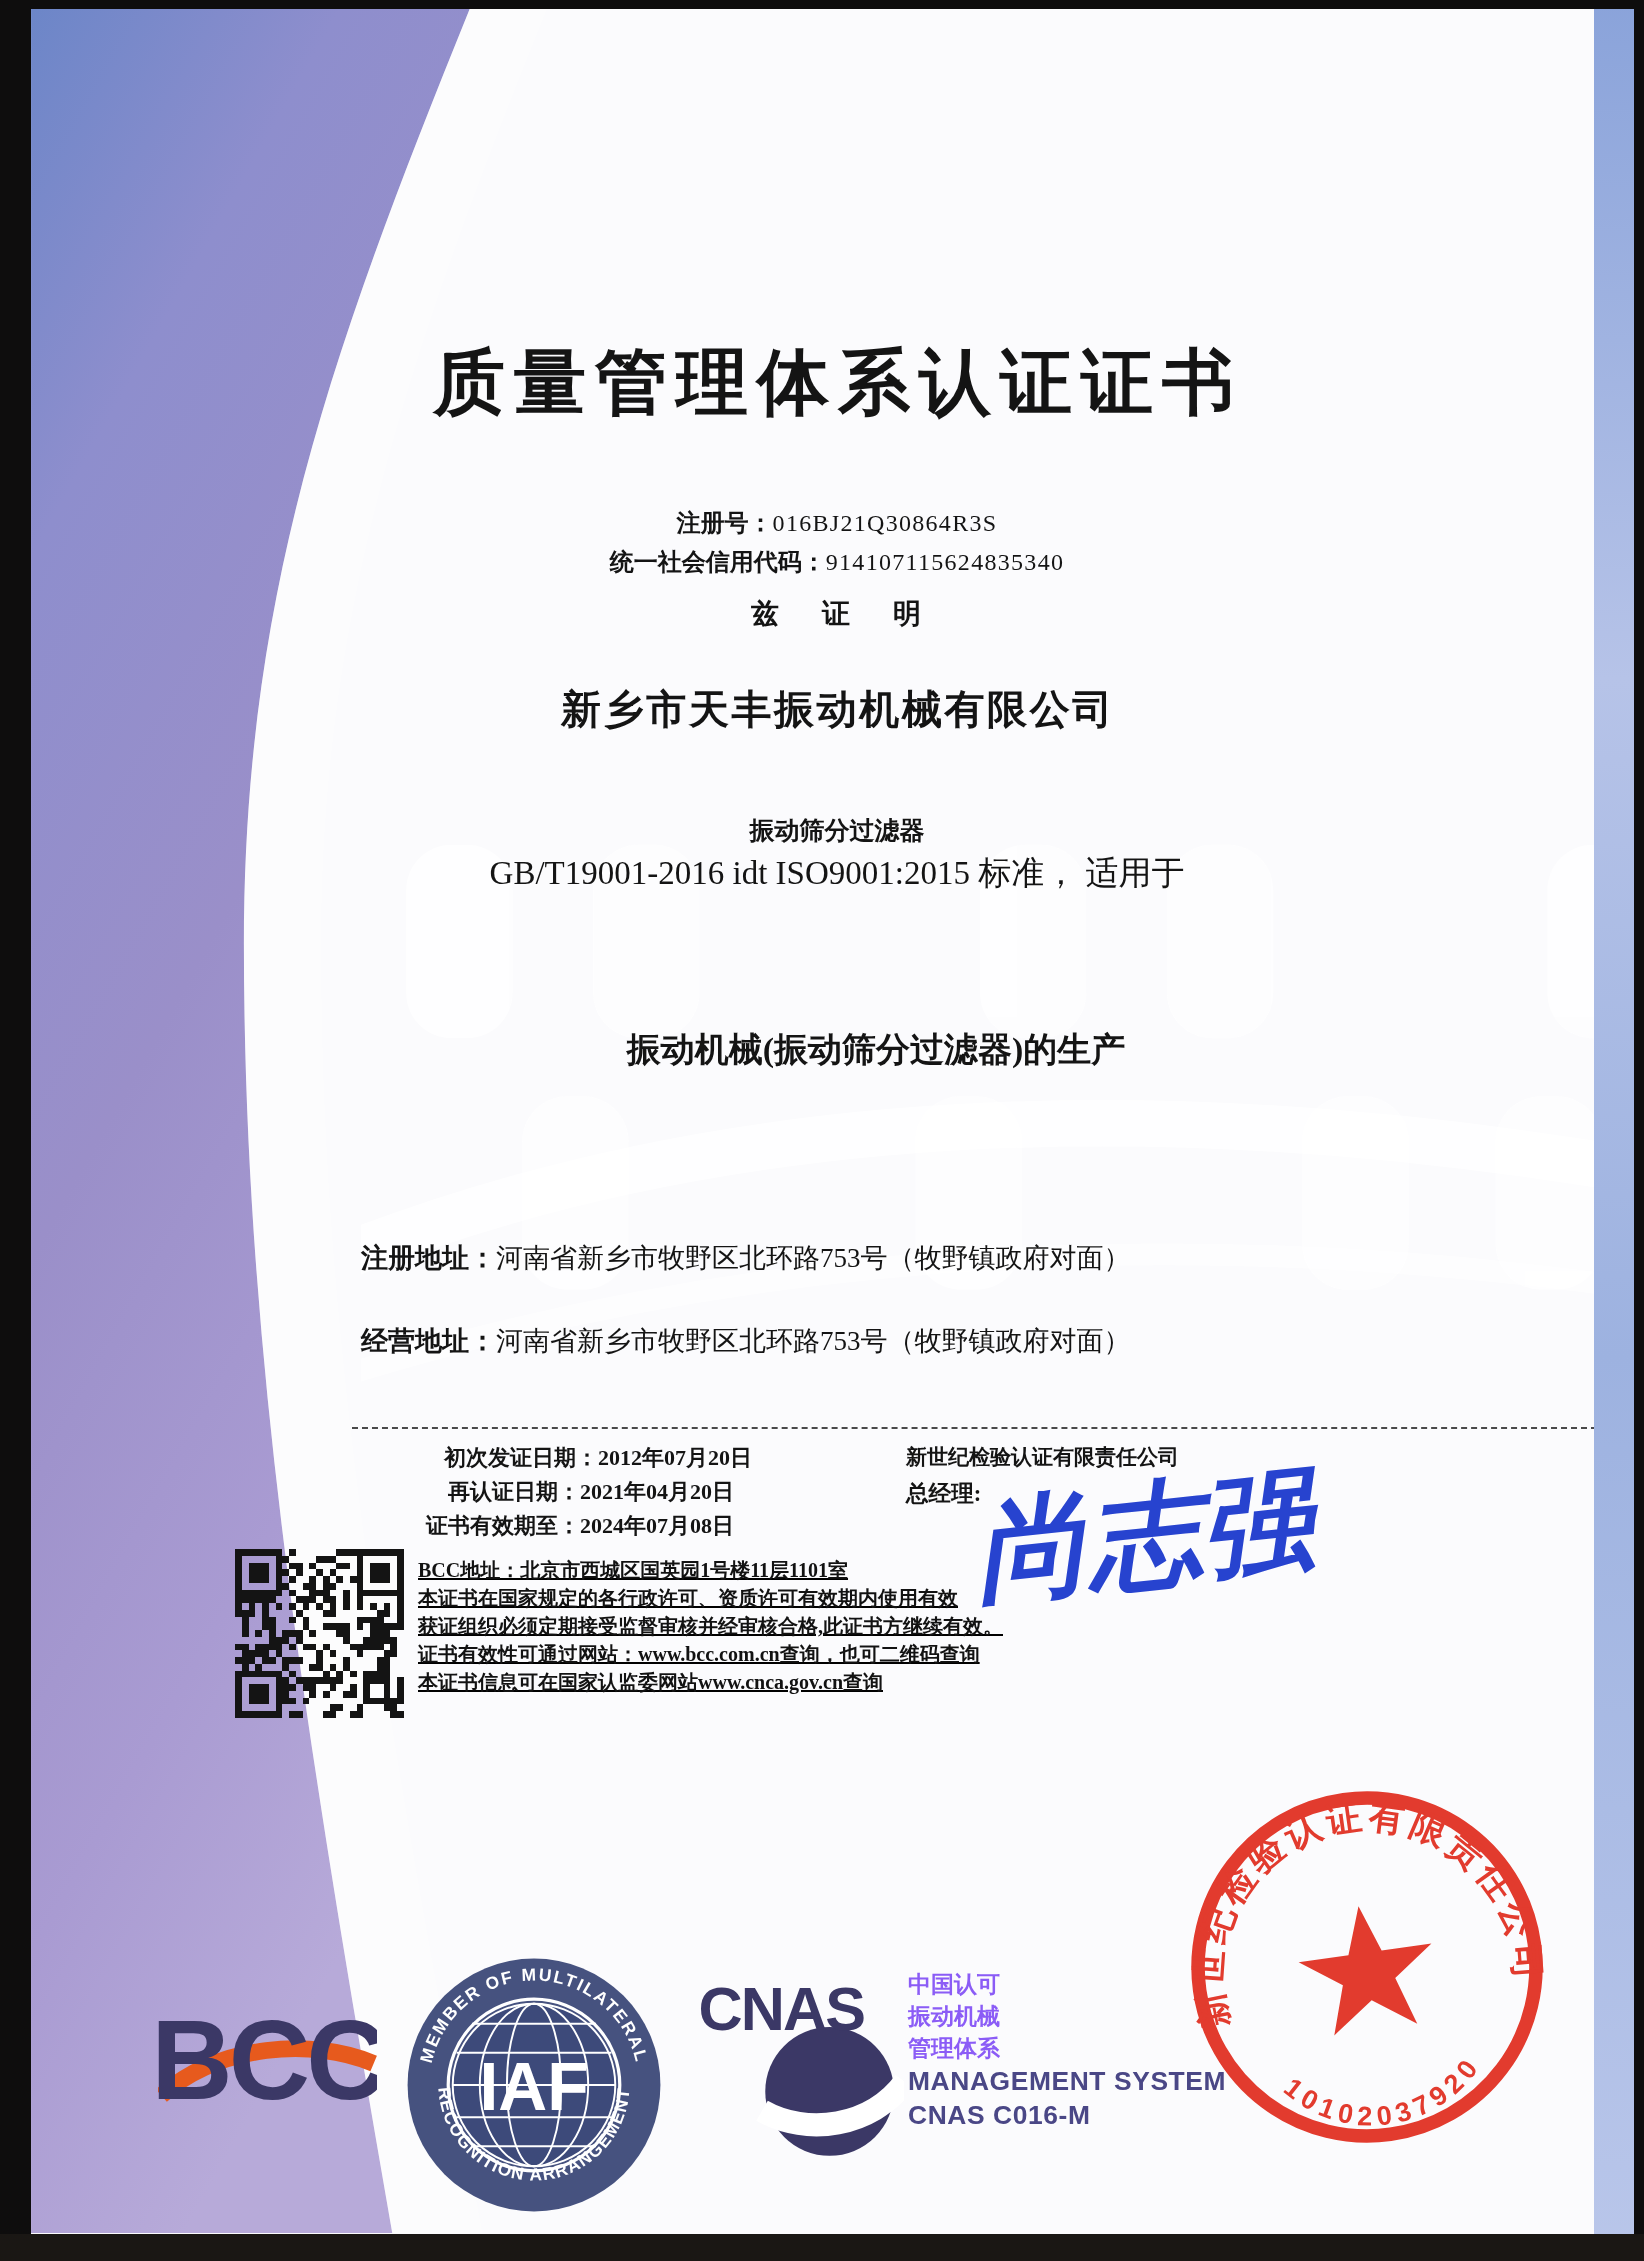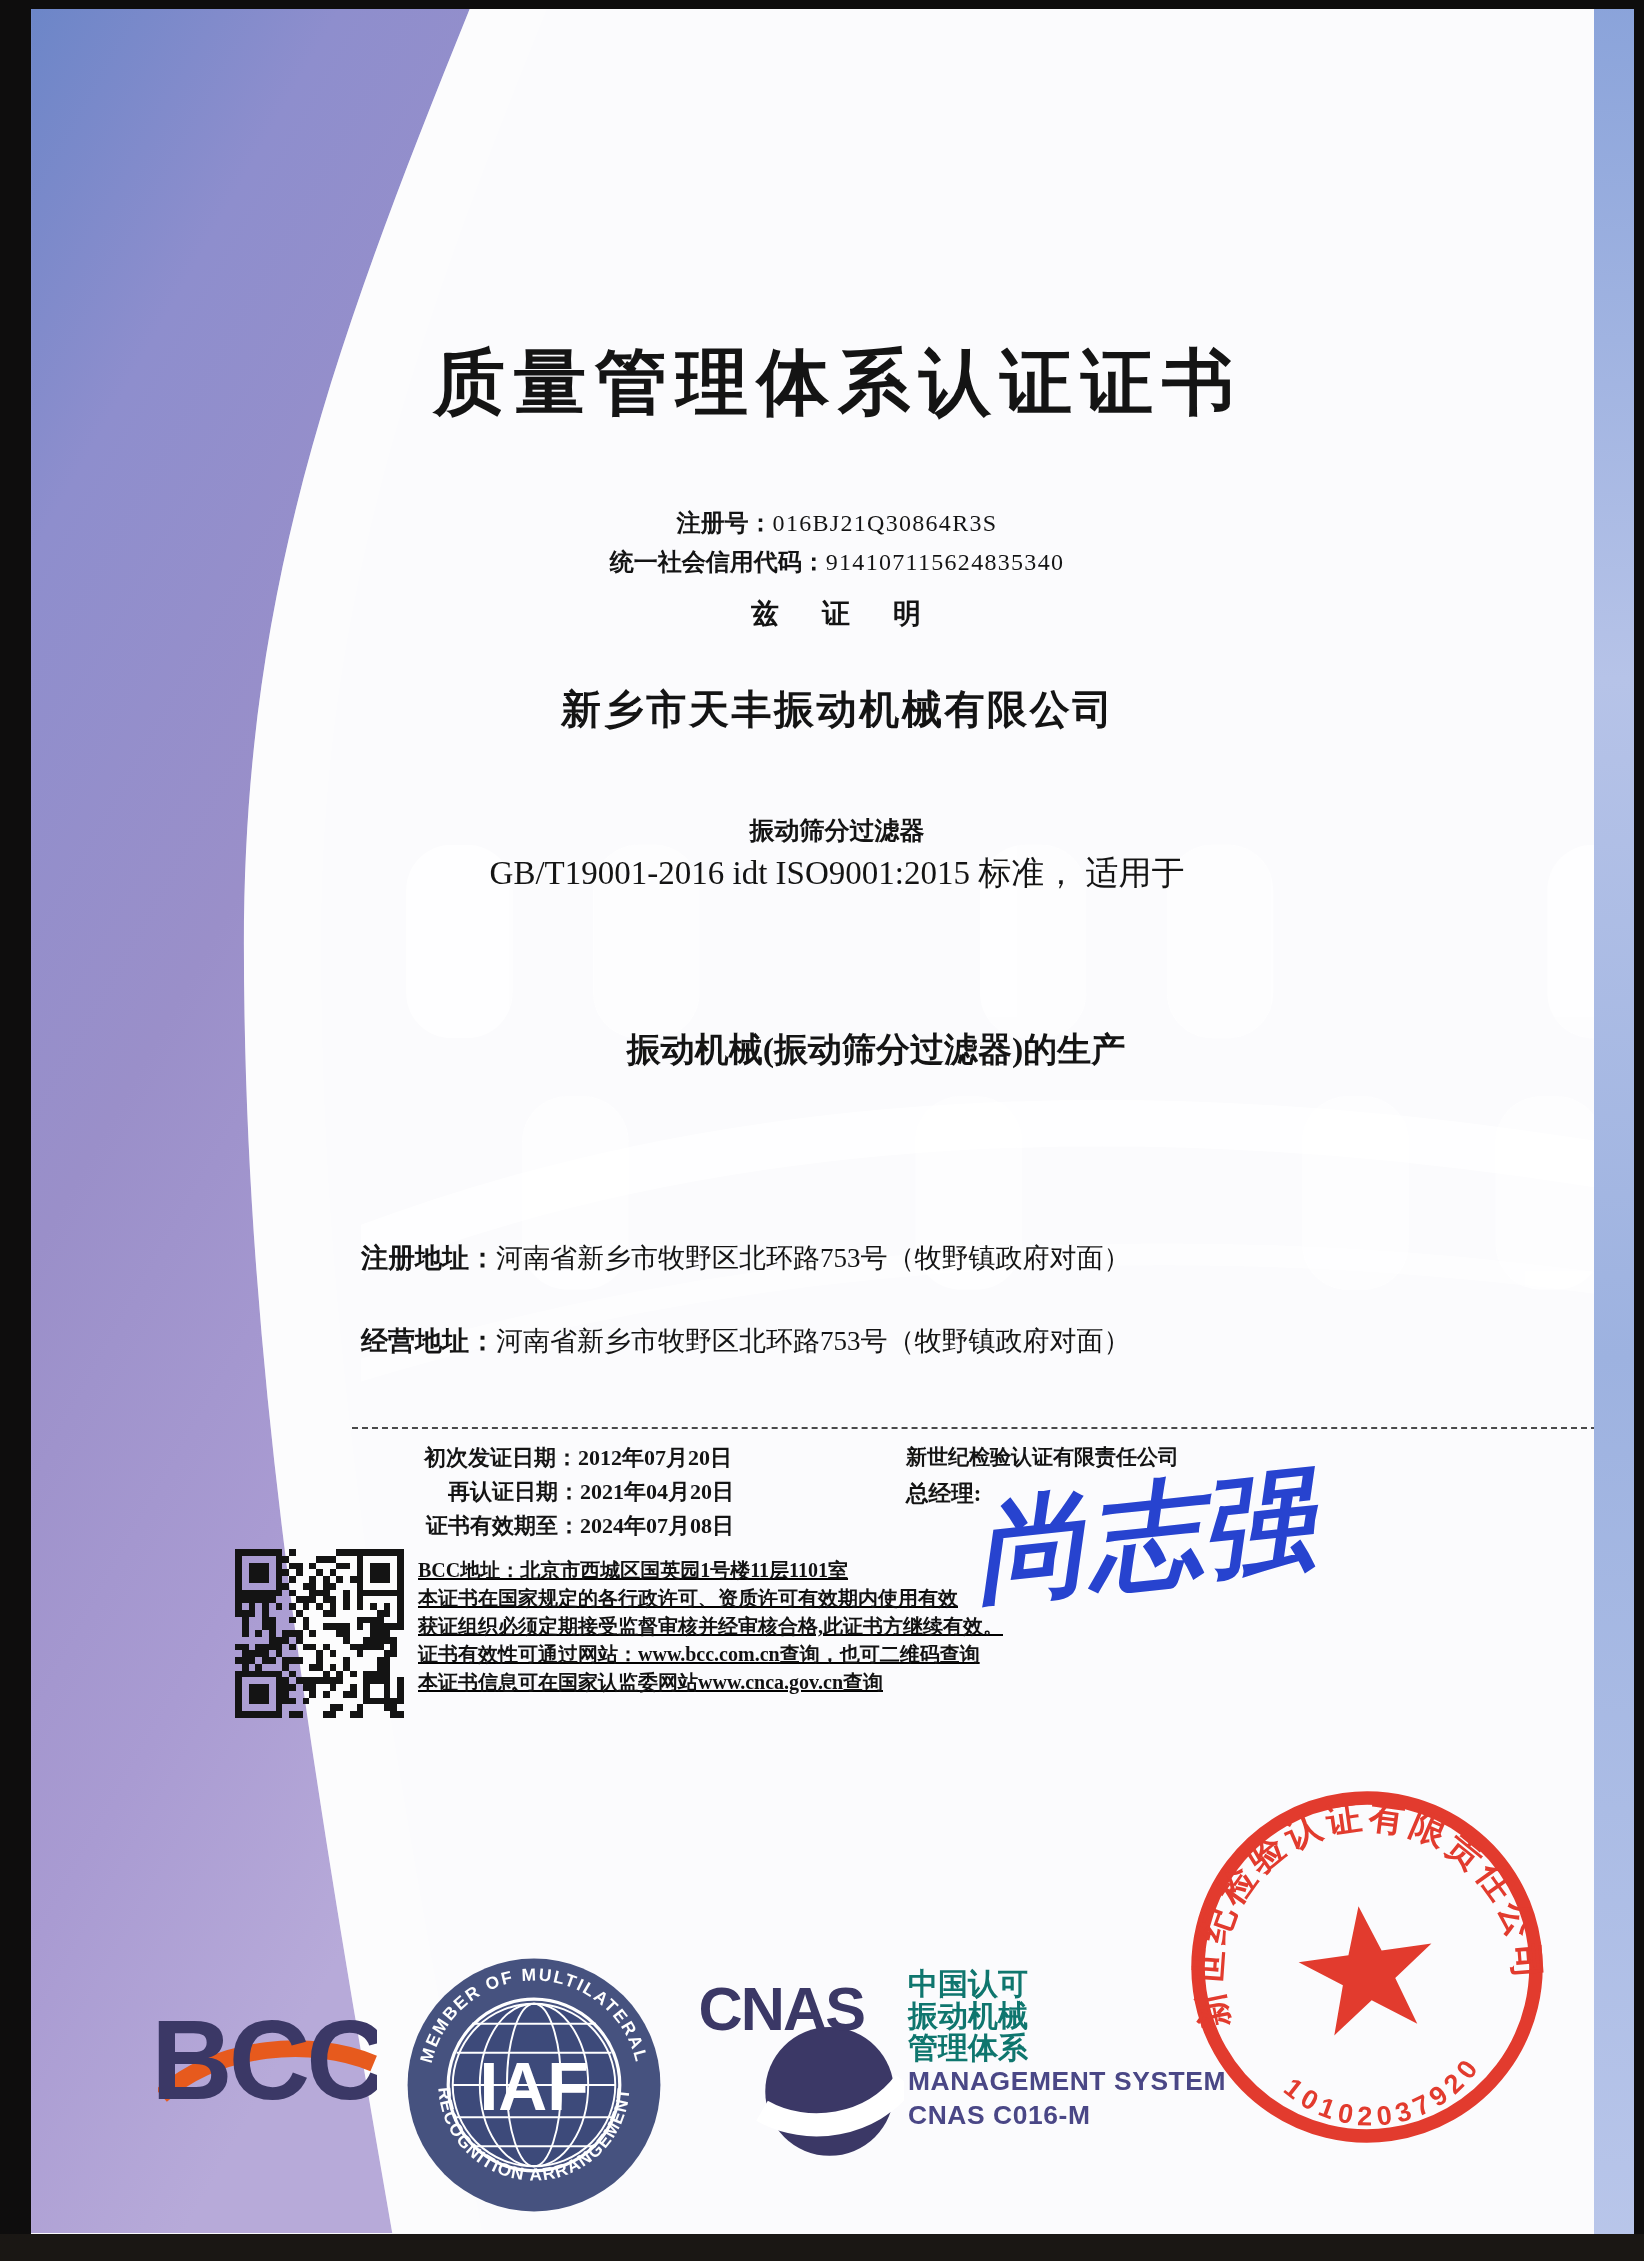--- a/index.html
+++ b/index.html
@@ -22,21 +22,21 @@
   .scope{font-size:34px;font-weight:900;white-space:nowrap;margin-left:38px;}
   .addr{font-size:27px;white-space:nowrap;}
   .addr b{font-weight:900;}
   .dashline{border-top:2.6px dashed #2b2b2b;opacity:.85;}
   .daterow{font-size:22px;font-weight:700;display:flex;white-space:nowrap;}
   .daterow .lab{width:219px;text-align:right;}
   .issuer{font-size:21px;font-weight:700;white-space:nowrap;}
   .fineline{font-size:20px;font-weight:700;line-height:28px;white-space:nowrap;color:#121212;}
   .sig{font-size:113px;color:#2743cf;font-style:italic;font-weight:700;
        font-family:"DejaVu Sans",sans-serif;transform:rotate(-6deg);white-space:nowrap;}
-  .cnas-cn{font-size:30px;line-height:32px;color:#0f766e;font-weight:600;
+  .cnas-cn{font-size:23px;line-height:32px;color:#8b5cf6;font-weight:600;
            font-family:"Liberation Sans",sans-serif;}
   .cnas-en{font-size:26.4px;line-height:34px;color:#4a4786;font-weight:900;
            font-family:"Liberation Sans",sans-serif;letter-spacing:0.6px;}
   
   #qr{display:grid;grid-template-columns:repeat(25,1fr);grid-template-rows:repeat(25,1fr);
       background:transparent;}
   #qr div.on{background:#141414;}
 </style>
 </head>
 <body>
@@ -94,21 +94,21 @@
 
   <div class="abs cn addr" style="left:361px;top:1240px;">
     <b>注册地址：</b><span>河南省新乡市牧野区北环路753号（牧野镇政府对面）</span>
   </div>
   <div class="abs cn addr" style="left:361px;top:1323px;">
     <b>经营地址：</b><span>河南省新乡市牧野区北环路753号（牧野镇政府对面）</span>
   </div>
 
   <div class="abs dashline" style="left:352px;top:1427px;width:1245px;height:0;"></div>
 
-  <div class="abs cn daterow" style="left:359px;top:1443px;">
+  <div class="abs cn daterow" style="left:379px;top:1443px;">
     <span class="lab">初次发证日期：</span>
     <span>2012年07月20日</span>
   </div>
   <div class="abs cn daterow" style="left:361px;top:1477px;">
     <span class="lab">再认证日期：</span>
     <span>2021年04月20日</span>
   </div>
   <div class="abs cn daterow" style="left:361px;top:1511px;">
     <span class="lab">证书有效期至：</span>
     <span>2024年07月08日</span>

